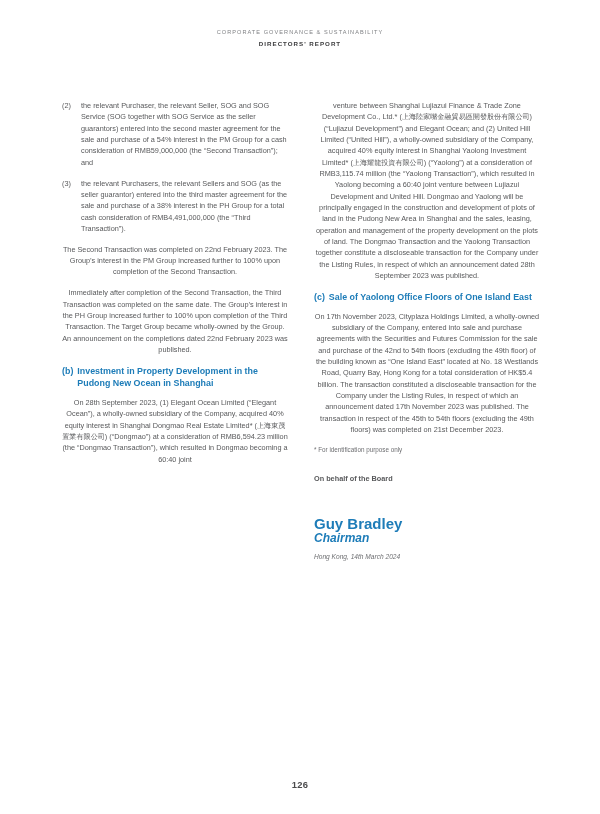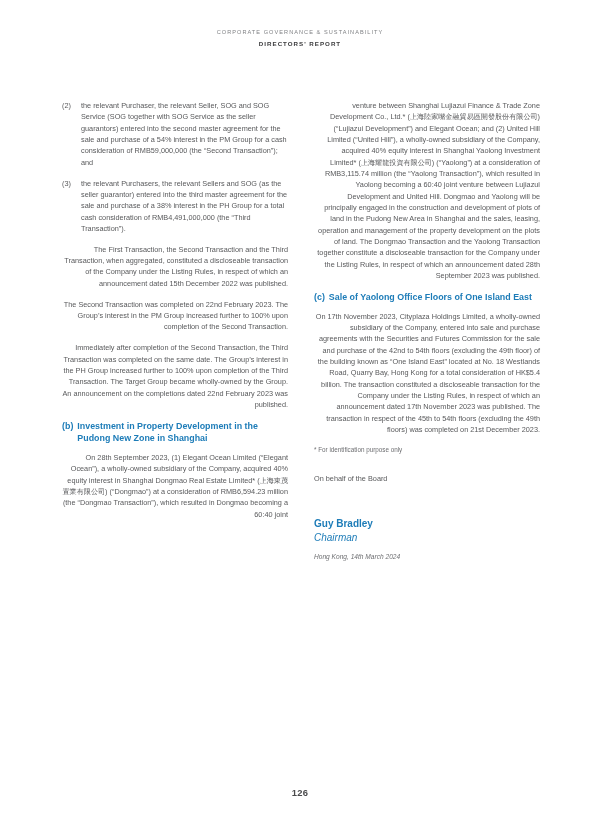--- a/index.html
+++ b/index.html
@@ -59,21 +59,21 @@
   .col {
     width: 226px;
     flex: 0 0 226px;
   }
 
   p.body, .body {
     font-size: 7.3px;
     line-height: 11.35px;
     color: #58595b;
     margin: 0 0 9.5px 0;
-    text-align: right;
+    text-align: center;
     font-weight: 400;
   }
 
   
   .numitem {
     display: flex;
     gap: 5px;
     font-size: 7.3px;
     line-height: 11.35px;
     color: #58595b;
@@ -103,48 +103,49 @@
     font-size: 6.3px;
     line-height: 10px;
     color: #6d6e71;
     margin: 0 0 18px 0;
   }
   .onbehalf {
     font-size: 7.3px;
     line-height: 11.35px;
     color: #58595b;
     margin: 0 0 34px 0;
+    font-weight: bold;
   }
   .signer {
-    font-size: 10px;
+    font-size: 15px;
     font-weight: 700;
     color: #1d7cb8;
     line-height: 12px;
     margin: 0 0 3px 0;
   }
   .role {
-    font-size: 10px;
+    font-size: 12px;
     font-style: italic;
-    font-weight: 400;
+    font-weight: 700;
     color: #1d7cb8;
     line-height: 10px;
     margin: 0 0 9px 0;
   }
   .placedate {
     font-size: 6.6px;
     font-style: italic;
     color: #6d6e71;
     line-height: 9px;
     margin: 0;
   }
 
   
   .folio {
     position: absolute;
-    bottom: 16px;
+    bottom: 24px;
     left: 0;
     right: 0;
     text-align: center;
     font-size: 9.4px;
     font-weight: 700;
     color: #4a4a4c;
     letter-spacing: 0.3px;
   }
 
   .cjk { font-family: "DejaVu Sans", sans-serif; font-size: 7.1px; }
@@ -166,27 +167,26 @@
       <div class="numitem">
         <span class="num">(2)</span>
         <span class="txt">the relevant Purchaser, the relevant Seller, SOG and SOG Service (SOG together with SOG Service as the seller guarantors) entered into the second master agreement for the sale and purchase of a 54% interest in the PM Group for a cash consideration of RMB59,000,000 (the “Second Transaction”); and</span>
       </div>
 
       <div class="numitem">
         <span class="num">(3)</span>
         <span class="txt">the relevant Purchasers, the relevant Sellers and SOG (as the seller guarantor) entered into the third master agreement for the sale and purchase of a 38% interest in the PH Group for a total cash consideration of RMB4,491,000,000 (the “Third Transaction”).</span>
       </div>
 
-      <p class="body">The First Transaction, the Second Transaction and the Third Transaction, when aggregated, constituted a discloseable transaction of the Company under the Listing Rules, in respect of which an announcement dated 15th December 2022 was published.</p>
       <p class="body">The Second Transaction was completed on 22nd February 2023. The Group’s interest in the PM Group increased further to 100% upon completion of the Second Transaction.</p>
       <p class="body">Immediately after completion of the Second Transaction, the Third Transaction was completed on the same date. The Group’s interest in the PH Group increased further to 100% upon completion of the Third Transaction. The Target Group became wholly-owned by the Group. An announcement on the completions dated 22nd February 2023 was published.</p>
 
       <div class="subhead">
         <span class="marker">(b)</span>
-        <span class="label">Investment in Property Development in the Pudong New Zone in Shanghai</span>
+        <span class="label">Investment in Property Development in the Pudong New Ocean in Shanghai</span>
       </div>
 
       <p class="body"><span>On 28th September 2023, (1) Elegant Ocean Limited (“Elegant Ocean”), a wholly-owned subsidiary of the Company, acquired 40% equity interest in Shanghai Dongmao Real Estate Limited* (</span><span class="cjk">上海東茂置業有限公司</span><span>) (“Dongmao”) at a consideration of RMB6,594.23 million (the “Dongmao Transaction”), which resulted in Dongmao becoming a 60:40 joint</span></p>
 
     </div>
 
     <div class="col">
 
       <p class="body"><span>venture between Shanghai Lujiazui Finance &amp; Trade Zone Development Co., Ltd.* (</span><span class="cjk">上海陸家嘴金融貿易區開發股份有限公司</span><span>) (“Lujiazui Development”) and Elegant Ocean; and (2) United Hill Limited (“United Hill”), a wholly-owned subsidiary of the Company, acquired 40% equity interest in Shanghai Yaolong Investment Limited* (</span><span class="cjk">上海耀龍投資有限公司</span><span>) (“Yaolong”) at a consideration of RMB3,115.74 million (the “Yaolong Transaction”), which resulted in Yaolong becoming a 60:40 joint venture between Lujiazui Development and United Hill. Dongmao and Yaolong will be principally engaged in the construction and development of plots of land in the Pudong New Area in Shanghai and the sales, leasing, operation and management of the property development on the plots of land. The Dongmao Transaction and the Yaolong Transaction together constitute a discloseable transaction for the Company under the Listing Rules, in respect of which an announcement dated 28th September 2023 was published.</span></p>
 

